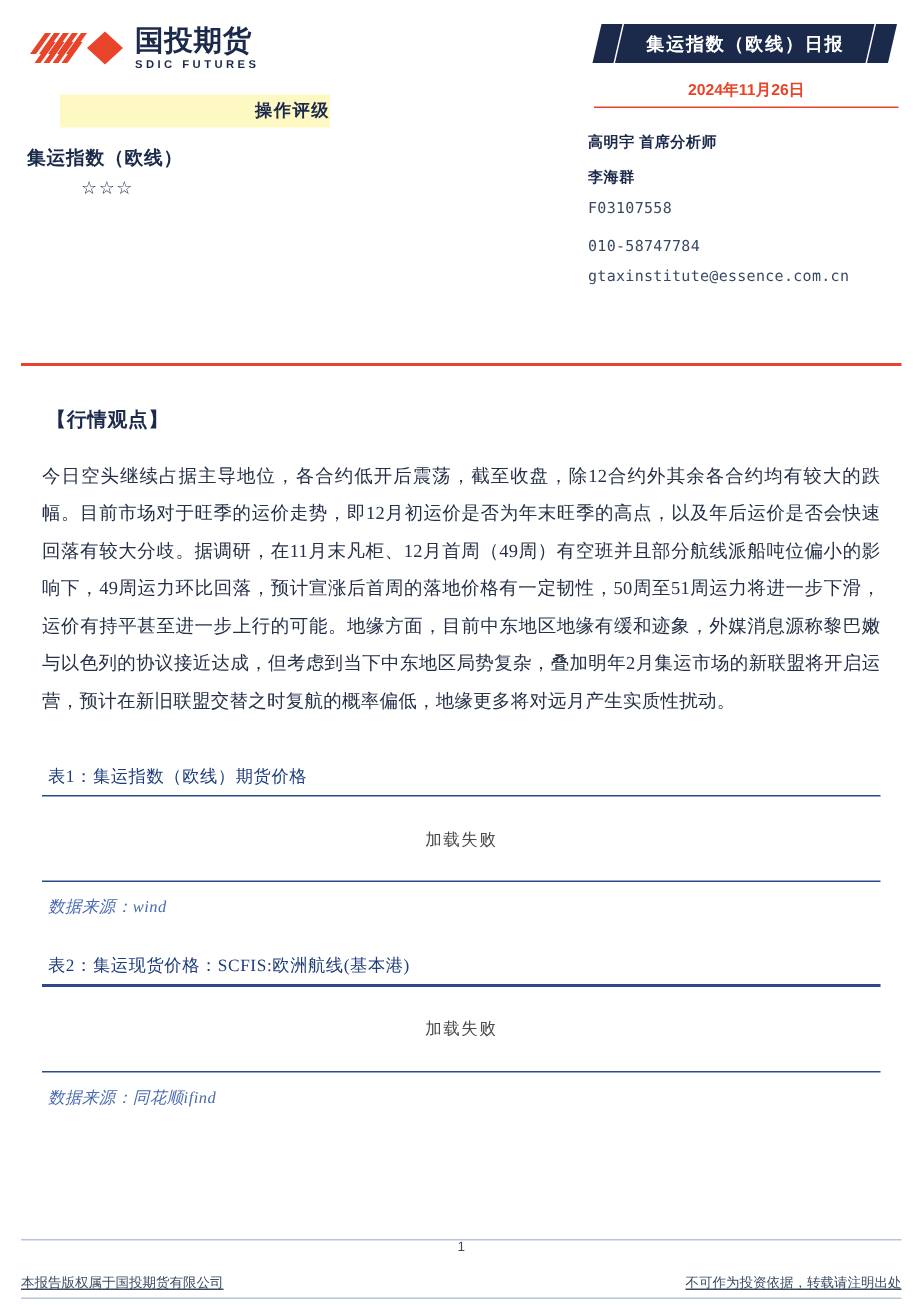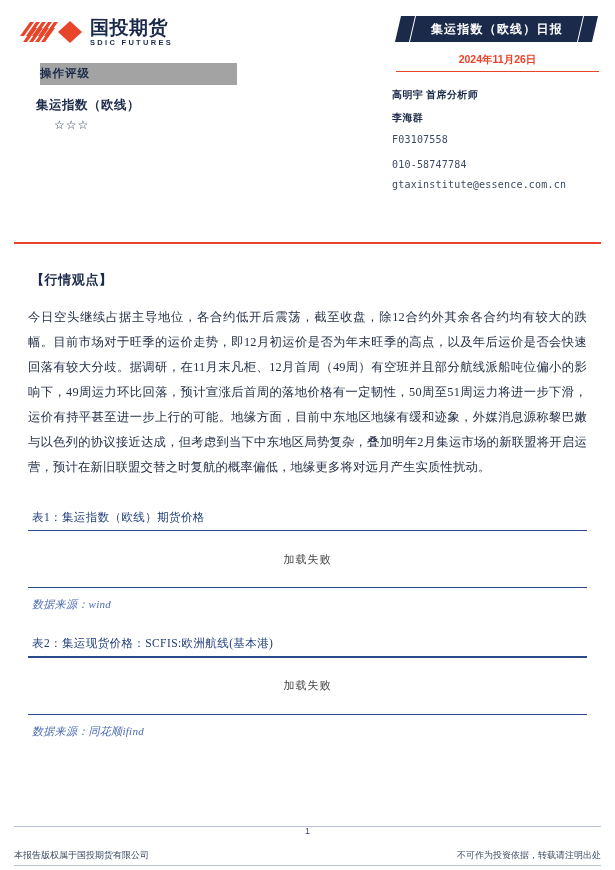--- a/index.html
+++ b/index.html
@@ -60,36 +60,35 @@
     font-size: 7.5px;
     font-weight: bold;
     color: #1b2a4a;
     letter-spacing: 2.3px;
     margin-top: 2px;
   }
 
   .rating-bar {
     margin-top: 16px;
     margin-left: 22px;
-    width: 197px;
+    width: 180px;
     height: 22px;
-    background: #a3a3a3;
-    display: flex;
-    align-items: center;
-    justify-content: flex-start;
+    background: #fef9c3;
+    display: flex;
+    align-items: center;
+    justify-content: flex-end;
   }
   .rating-bar-label {
     font-size: 11.5px;
     font-weight: bold;
     color: #1b2a4a;
     letter-spacing: 1px;
   }
   .rating-name {
     margin-top: 12px;
-    margin-left: 18px;
     font-size: 12.5px;
     font-weight: bold;
     color: #1b2a4a;
     letter-spacing: 0.5px;
   }
   .rating-stars {
     margin-top: 4px;
     margin-left: 36px;
     font-size: 12px;
     color: #1b2a4a;
@@ -273,20 +272,21 @@
     position: absolute;
     left: 14px;
     right: 14px;
     bottom: 8px;
     display: flex;
     align-items: center;
     justify-content: space-between;
     font-family: "Liberation Sans", sans-serif;
     font-size: 9px;
     color: #3b4a63;
+    text-decoration: underline;
   }
   .footer-center {
     position: absolute;
     left: 0;
     right: 0;
     text-align: center;
     font-family: "Liberation Sans", sans-serif;
     font-size: 9px;
     color: #3b4a63;
     pointer-events: none;

